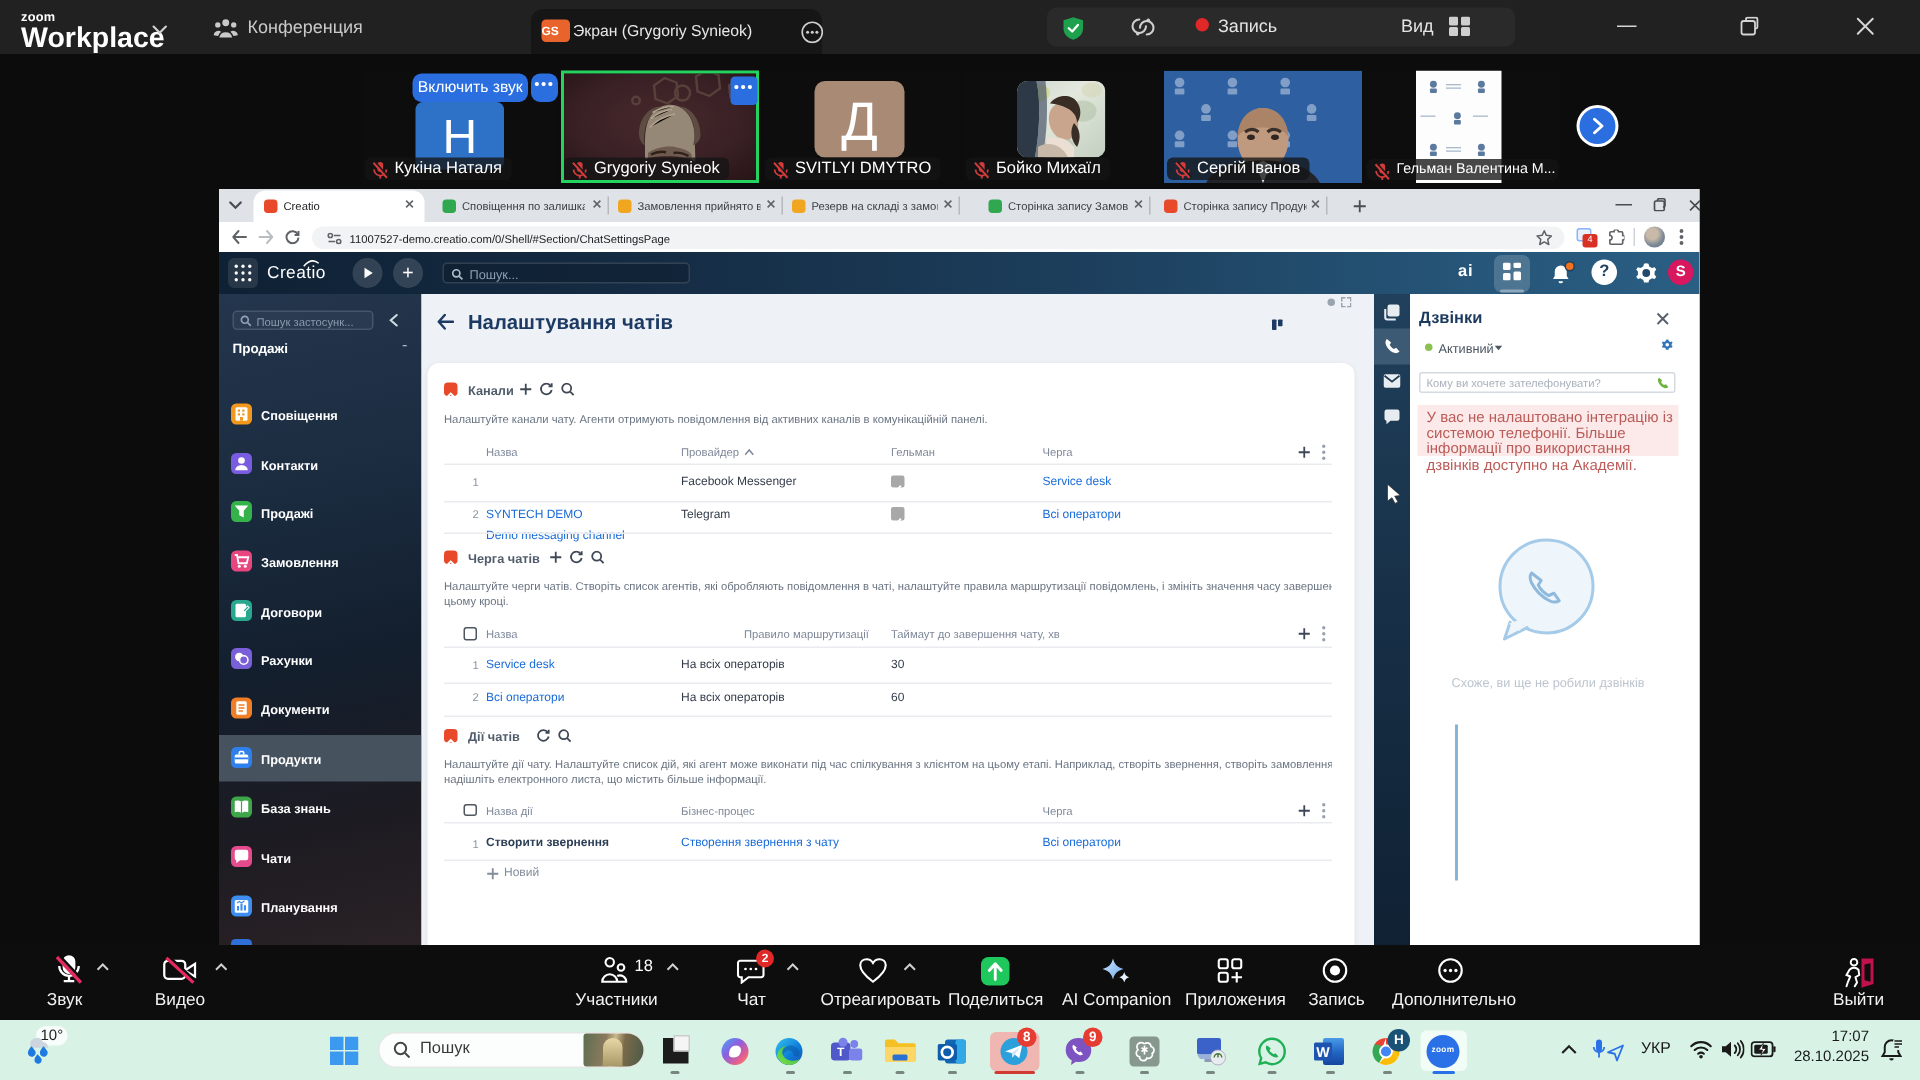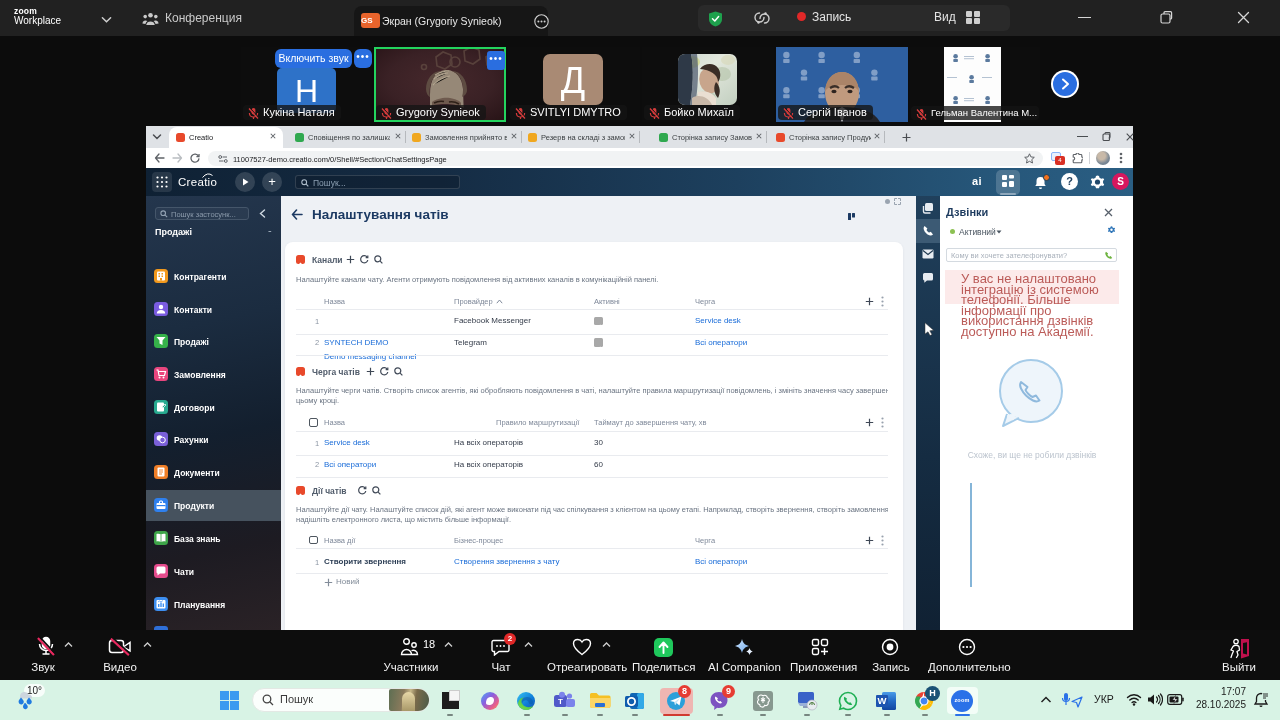--- a/index.html
+++ b/index.html
@@ -3,21 +3,21 @@
 <meta charset="utf-8">
 <style>
 * { margin:0; padding:0; box-sizing:border-box; }
 html,body { width:1280px; height:720px; overflow:hidden; background:#0c0c0c; font-family:"Liberation Sans",sans-serif; }
 .abs { position:absolute; }
 
 
 #topbar { position:absolute; left:0; top:0; width:1280px; height:36px; background:#212121; }
 #topbar .logo { position:absolute; left:14px; top:6px; color:#fff; }
 #topbar .logo .z { font-size:8.5px; font-weight:700; letter-spacing:.2px; }
-#topbar .logo .w { font-size:10px; font-weight:400; margin-top:-1px; }
+#topbar .logo .w { font-size:19px; font-weight:700; margin-top:-1px; }
 #conf-tab { position:absolute; left:165px; top:11px; color:#c9c9c9; font-size:12px; }
 #scr-tab { position:absolute; left:354px; top:6px; width:194px; height:30px; background:#161616; border-radius:8px 8px 0 0; color:#e8e8e8; font-size:10.5px; }
 #scr-tab .gs { position:absolute; left:7px; top:7px; width:19px; height:15px; border-radius:3px; background:#e8642c; color:#fff; font-size:8px; font-weight:700; text-align:left; line-height:15px; }
 #top-right { position:absolute; right:250px; top:5px; height:26px; background:#2a2a2a; border-radius:6px; }
 
 
 #strip { position:absolute; left:0; top:36px; width:1280px; height:90px; background:#0c0c0c; }
 .tile { position:absolute; top:11px; height:75px; width:131px; background:#0d0d0d; }
 .nametag { position:absolute; left:2px; bottom:2px; background:rgba(20,20,20,.78); border-radius:4px; color:#fff; font-size:11px; padding:1px 6px 2px 20px; white-space:nowrap; }
 .micred { position:absolute; left:4px; top:2px; width:13px; height:13px; }
@@ -475,21 +475,21 @@
           <div class="abs" style="left:8px;top:73px;width:14px;height:14px;background:#f2991d;border-radius:3.5px;"><svg width="14" height="14" viewBox="0 0 14 14">
               <rect x="3" y="2.5" width="8" height="9" rx="1" fill="#fff"></rect>
               <g fill="#f2991d">
                 <rect x="4.5" y="4" width="1.5" height="1.5"></rect>
                 <rect x="7.5" y="4" width="1.5" height="1.5"></rect>
                 <rect x="4.5" y="6.5" width="1.5" height="1.5"></rect>
                 <rect x="7.5" y="6.5" width="1.5" height="1.5"></rect>
                 <rect x="6" y="9" width="2" height="2.5"></rect>
               </g>
             </svg></div>
-          <div class="abs" style="left:28px;top:76px;color:#fff;font-size:8.5px;font-weight:700;">Контрагенти</div>
+          <div class="abs" style="left:28px;top:76px;color:#fff;font-size:8.5px;font-weight:700;">Сповіщення</div>
           <div class="abs" style="left:8px;top:105.6px;width:14px;height:14px;background:#7a5ce0;border-radius:3.5px;"><svg width="14" height="14" viewBox="0 0 14 14">
               <circle cx="7" cy="5" r="2.2" fill="#fff"></circle>
               <path d="M2.8 11.5 a4.2 3.5 0 0 1 8.4 0 Z" fill="#fff"></path>
             </svg></div>
           <div class="abs" style="left:28px;top:108.6px;color:#fff;font-size:8.5px;font-weight:700;">Контакти</div>
           <div class="abs" style="left:8px;top:138.3px;width:14px;height:14px;background:#36b24a;border-radius:3.5px;"><svg width="14" height="14" viewBox="0 0 14 14">
               <path d="M2.5 3 H11.5 L8.5 6.5 V11 L5.5 9.5 V6.5 Z" fill="#fff"></path>
             </svg></div>
           <div class="abs" style="left:28px;top:141.3px;color:#fff;font-size:8.5px;font-weight:700;">Продажі</div>
           <div class="abs" style="left:8px;top:171px;width:14px;height:14px;background:#e8467e;border-radius:3.5px;"><svg width="14" height="14" viewBox="0 0 14 14">
@@ -572,21 +572,21 @@
           <svg class="abs" style="left:93px;top:59px" width="9" height="9" viewBox="0 0 9 9">
             <circle cx="3.8" cy="3.8" r="3" stroke="#3f4856" stroke-width="1.2" fill="none"></circle>
             <path d="M6.1 6.1 L8.4 8.4" stroke="#3f4856" stroke-width="1.2"></path>
           </svg>
           <div class="abs" style="left:15px;top:79px;font-size:7.5px;color:#6a7482;font-weight:400;white-space:nowrap;">Налаштуйте канали чату. Агенти отримують повідомлення від активних каналів в комунікаційній панелі.</div>
           <div class="abs" style="left:43px;top:100.5px;font-size:7.5px;color:#7e8899;font-weight:400;white-space:nowrap;">Назва</div>
           <div class="abs" style="left:173px;top:100.5px;font-size:7.5px;color:#7e8899;font-weight:400;white-space:nowrap;">Провайдер</div>
           <svg class="abs" style="left:215px;top:103px" width="7" height="5" viewBox="0 0 7 5">
             <path d="M0.8 4.2 L3.5 1 L6.2 4.2" stroke="#7e8899" stroke-width="1" fill="none"></path>
           </svg>
-          <div class="abs" style="left:313px;top:100.5px;font-size:7.5px;color:#7e8899;font-weight:400;white-space:nowrap;">Активні</div>
+          <div class="abs" style="left:313px;top:100.5px;font-size:7.5px;color:#7e8899;font-weight:400;white-space:nowrap;">Гельман</div>
           <div class="abs" style="left:414px;top:100.5px;font-size:7.5px;color:#7e8899;font-weight:400;white-space:nowrap;">Черга</div>
           <svg class="abs" style="left:584px;top:100.5px" width="9" height="9" viewBox="0 0 9 9">
             <path d="M4.5 0.8 V8.2 M0.8 4.5 H8.2" stroke="#3f4856" stroke-width="1.2"></path>
           </svg>
           <svg class="abs" style="left:600px;top:99.5px" width="3" height="11" viewBox="0 0 3 11" fill="#98a1ad">
             <circle cx="1.5" cy="1.5" r="1.1"></circle>
             <circle cx="1.5" cy="5.5" r="1.1"></circle>
             <circle cx="1.5" cy="9.5" r="1.1"></circle>
           </svg>
           <div class="abs" style="left:15px;top:113px;width:592px;height:1px;background:#e9ebef;"></div>
@@ -721,21 +721,21 @@
    <svg class="abs" style="left:167px;top:29px" width="9" height="9" viewBox="0 0 9 9">
           <path d="M4.5 0.5 L5.3 0.7 L5.6 1.7 A2.9 2.9 0 0 1 6.5 2.2 L7.5 1.9 L8.1 2.7 L7.4 3.5 a2.9 2.9 0 0 1 0 1 L8.1 5.3 L7.5 6.1 L6.5 5.8 a2.9 2.9 0 0 1 -0.9 0.5 L5.3 7.3 H3.7 L3.4 6.3 a2.9 2.9 0 0 1 -0.9 -0.5 L1.5 6.1 L0.9 5.3 L1.6 4.5 a2.9 2.9 0 0 1 0 -1 L0.9 2.7 L1.5 1.9 L2.5 2.2 A2.9 2.9 0 0 1 3.4 1.7 L3.7 0.7 Z" fill="#3076b8" transform="translate(0,0.8)"></path>
           <circle cx="4.5" cy="4.8" r="1.2" fill="#fff"></circle>
         </svg>
    <div class="abs" style="left:6px;top:52px;width:171px;height:14px;border:1px solid #d4dae0;border-radius:2px;background:#fff;"></div>
    <div class="abs" style="left:11px;top:55px;font-size:7.5px;color:#a9b1bb;">Кому ви хочете зателефонувати?</div>
    <svg class="abs" style="left:164px;top:55px" width="9" height="9" viewBox="0 0 9 9">
           <path d="M2 0.8 C1.4 1.4 1.1 2.3 1.4 3.3 C2 5.2 3.6 7 5.6 7.6 C6.6 8 7.6 7.7 8.2 7 L6.6 5.1 L5.4 5.7 C4.6 5.4 3.8 4.5 3.4 3.7 L4.1 2.5 Z" fill="#6db33f"></path>
         </svg>
    <div class="abs" style="left:5px;top:74px;width:174px;height:34px;background:#fceaea;"></div>
-   <div class="abs" style="left:11px;top:78px;width:169px;font-size:13px;line-height:10.5px;color:#bb5b58;margin-left:10px;">У вас не налаштовано інтеграцію із системою телефонії. Більше інформації про використання дзвінків доступно на Академії.</div>
+   <div class="abs" style="left:11px;top:78px;width:169px;font-size:10px;line-height:10.5px;color:#bb5b58;">У вас не налаштовано інтеграцію із системою телефонії. Більше інформації про використання дзвінків доступно на Академії.</div>
    <svg class="abs" style="left:53px;top:160px" width="76" height="76" viewBox="0 0 76 76">
      <path d="M38 4 A32 32 0 1 1 16 14 L10 64 L24 55 A32 32 0 0 1 38 4" fill="none"></path>
      <circle cx="38" cy="35" r="31" fill="#eef5fb" stroke="#a5cbe8" stroke-width="2"></circle>
      <path d="M14 58 L10 70 L26 62" fill="#eef5fb" stroke="#a5cbe8" stroke-width="2" stroke-linejoin="round"></path>
      <path d="M14 60 L24 56 L20 64 Z" fill="#eef5fb" stroke="#eef5fb"></path>
      <path d="M28 26 C27 27.5 26.8 30 28 32.5 C30.5 37.5 35 42 40 44.5 C42.5 45.7 45 45.5 46.5 44.5 L43 39.5 L39.5 41 C37 40 33.5 36.5 32.5 34 L34.5 31 Z" fill="none" stroke="#8fb9dd" stroke-width="2" stroke-linejoin="round"></path>
    </svg>
    <div class="abs" style="left:0;top:254px;width:184px;text-align:center;font-size:8.5px;color:#bcc4ce;">Схоже, ви ще не робили дзвінків</div>
    <div class="abs" style="left:30px;top:287px;width:2px;height:104px;background:#85b5d8;"></div>
   </div>

